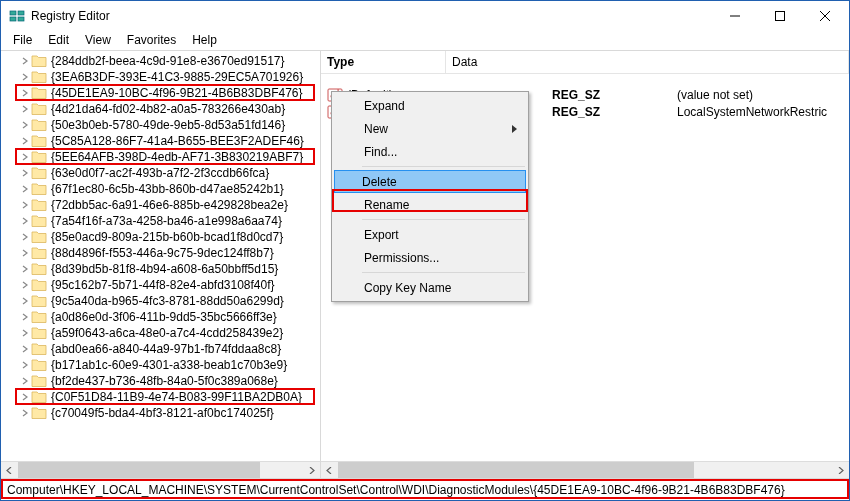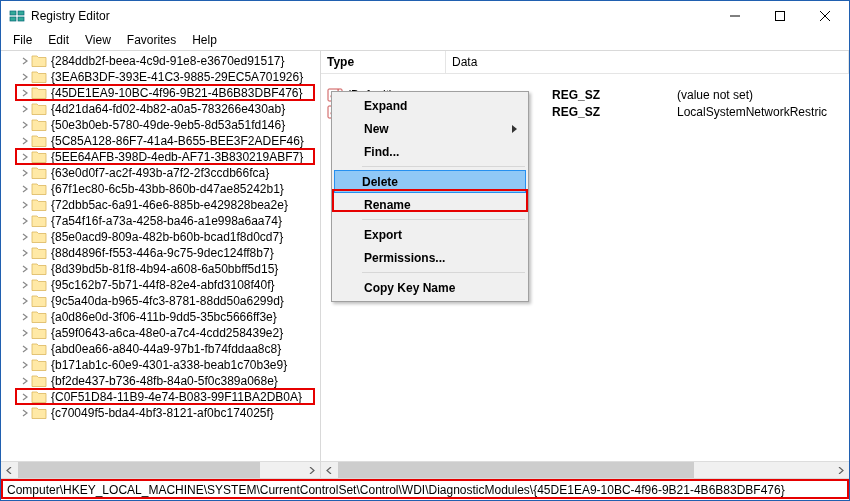--- a/index.html
+++ b/index.html
@@ -29,21 +29,21 @@
 .list-header .col { padding: 4px 6px; border-right: 1px solid #e5e5e5; background: #fff; }
 .col-name { width: 225px; }
 .col-type { width: 125px; font-weight: bold; }
 .col-data { flex: 1; }
 .list-body { flex: 1; }
 .list-row { height: 17px; display: flex; align-items: center; }
 .list-row .cell { padding: 0 6px; overflow: hidden; white-space: nowrap; margin-top: 24px; }
 .value-icon { width: 16px; height: 16px; margin-right: 4px; flex-shrink: 0; display: inline-flex; }
 
 .context-menu { position: absolute; left: 10px; top: 40px; width: 198px; background: #f0f0f0; border: 1px solid #a0a0a0; box-shadow: 2px 2px 3px rgba(0,0,0,0.25); padding: 2px; }
-.cm-item { height: 23px; display: flex; align-items: center; padding: 0 20px 0 30px; position: relative; font-weight: bold; }
+.cm-item { height: 23px; display: flex; align-items: center; padding: 0 20px 0 30px; position: relative; }
 .cm-item.sel { background: #90c8f6; border: 1px solid #2690f0; padding: 0 19px 0 27px; }
 .cm-item .arrow { position: absolute; right: 8px; }
 .cm-sep { height: 1px; background: #d7d7d7; margin: 3px 1px 3px 28px; }
 .cm-highlight { position: absolute; border: 2px solid #e60000; pointer-events: none; }
 
 .hscroll { height: 17px; background: #f0f0f0; border-top: 1px solid #dcdcdc; display: flex; align-items: center; }
 .hscroll .sbtn { width: 17px; height: 17px; display: flex; align-items: center; justify-content: center; background: #f0f0f0; }
 .hscroll .track { flex: 1; height: 17px; position: relative; background: #f0f0f0; }
 .hscroll .thumb { position: absolute; height: 17px; background: #cdcdcd; }
 
@@ -245,21 +245,21 @@
           <span class="chev">
             <svg width="8" height="8">
               <path d="M2 1 L6 4 L2 7" fill="none" stroke="#888" stroke-width="1.2"></path>
             </svg>
           </span>
           <span class="folder-icon">
             <svg width="16" height="16" viewBox="0 0 16 16">
               <path d="M1 3 h5 l1.5 1.5 H15 v9 H1 Z" fill="#ffe9a6" stroke="#dcb65e" stroke-width="0.8"></path>
             </svg>
           </span>
-          <span class="tree-label">{85e0acd9-809a-482b-b60b-bcad1f8d0cd7}</span>
+          <span class="tree-label">{85e0acd9-809a-215b-b60b-bcad1f8d0cd7}</span>
         </div>
         <div class="tree-row">
           <span class="chev">
             <svg width="8" height="8">
               <path d="M2 1 L6 4 L2 7" fill="none" stroke="#888" stroke-width="1.2"></path>
             </svg>
           </span>
           <span class="folder-icon">
             <svg width="16" height="16" viewBox="0 0 16 16">
               <path d="M1 3 h5 l1.5 1.5 H15 v9 H1 Z" fill="#ffe9a6" stroke="#dcb65e" stroke-width="0.8"></path>

